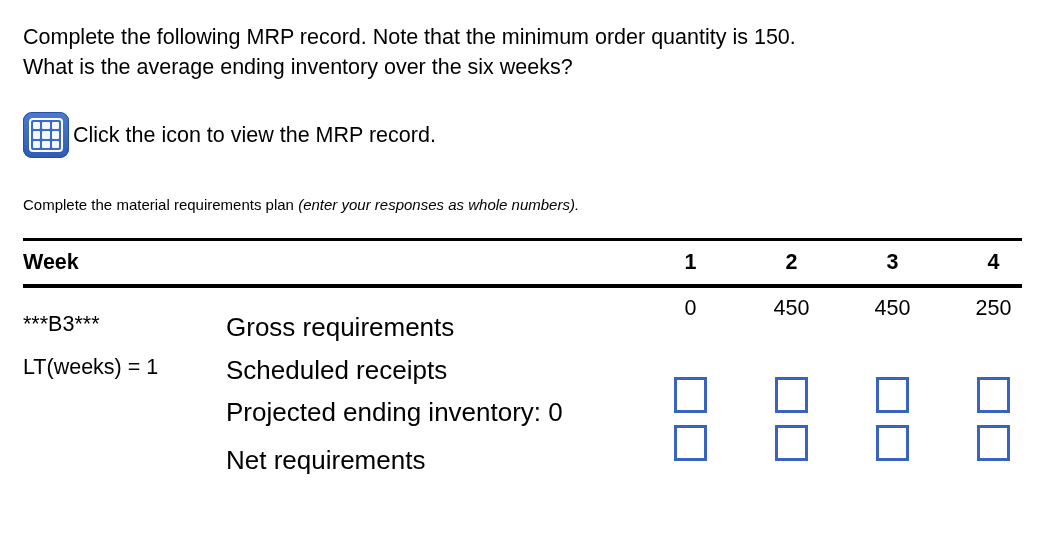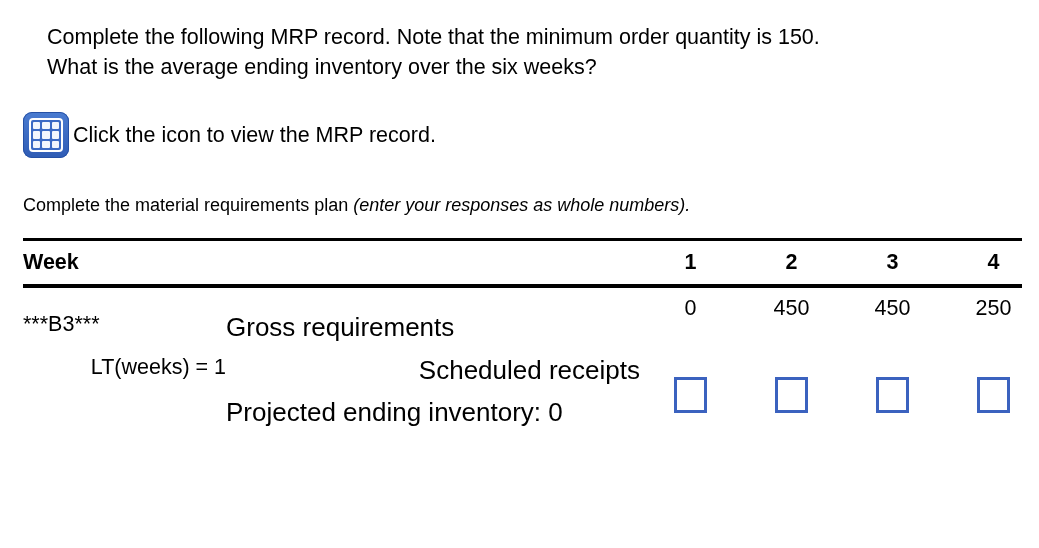--- a/index.html
+++ b/index.html
@@ -17,21 +17,20 @@
   }
 
   
   .prose {
     position: absolute;
     left: 23px;
     font-size: 21.5px;
     line-height: 30px;
     color: #000;
     white-space: nowrap;
-    margin-left: 24px;
   }
   #intro-line-1 { top: 22px; }
   #intro-line-2 { top: 52px; }
 
   
   #icon-row {
     position: absolute;
     left: 23px;
     top: 112px;
     display: flex;
@@ -74,21 +73,21 @@
     font-size: 21.5px;
     line-height: 30px;
     white-space: nowrap;
   }
 
   
   #instruction {
     position: absolute;
     left: 23px;
     top: 190px;
-    font-size: 18px;
+    font-size: 15px;
     line-height: 30px;
     white-space: nowrap;
   }
   #instruction .ital { font-style: italic; }
 
   
   #mrp-table {
     position: absolute;
     left: 23px;
     top: 238px;
@@ -155,21 +154,21 @@
   }
   .answer-box {
     width: 33px;
     height: 36px;
     border: 3px solid #3b62bf;
     background: #ffffff;
     box-sizing: border-box;
     cursor: text;
   }
   .row-gross   { height: 43px; }
-  .row-sched   { height: 42px; text-align: right; }
+  .row-sched   { height: 42px; }
   .row-pei     { height: 48px; }
   .row-net     { height: 48px; }
   .row-planned { height: 48px; }
 </style>
 </head>
 <body>
 
 <div class="prose" id="intro-line-1">Complete the following MRP record. Note that the minimum order quantity is 150.</div>
 <div class="prose" id="intro-line-2">What is the average ending inventory over the six weeks?</div>
 
@@ -237,15 +236,31 @@
       <div class="answer-box"></div>
     </div>
     <div class="box-cell">
       <div class="answer-box"></div>
     </div>
     <div class="box-cell">
       <div class="answer-box"></div>
     </div>
   </div>
 
+  <div class="data-row row-net">
+    <div class="left-col"></div>
+    <div class="mid-col">Net requirements</div>
+    <div class="box-cell">
+      <div class="answer-box"></div>
+    </div>
+    <div class="box-cell">
+      <div class="answer-box"></div>
+    </div>
+    <div class="box-cell">
+      <div class="answer-box"></div>
+    </div>
+    <div class="box-cell">
+      <div class="answer-box"></div>
+    </div>
+  </div>
 
 
 </div>
 
 </body></html>

